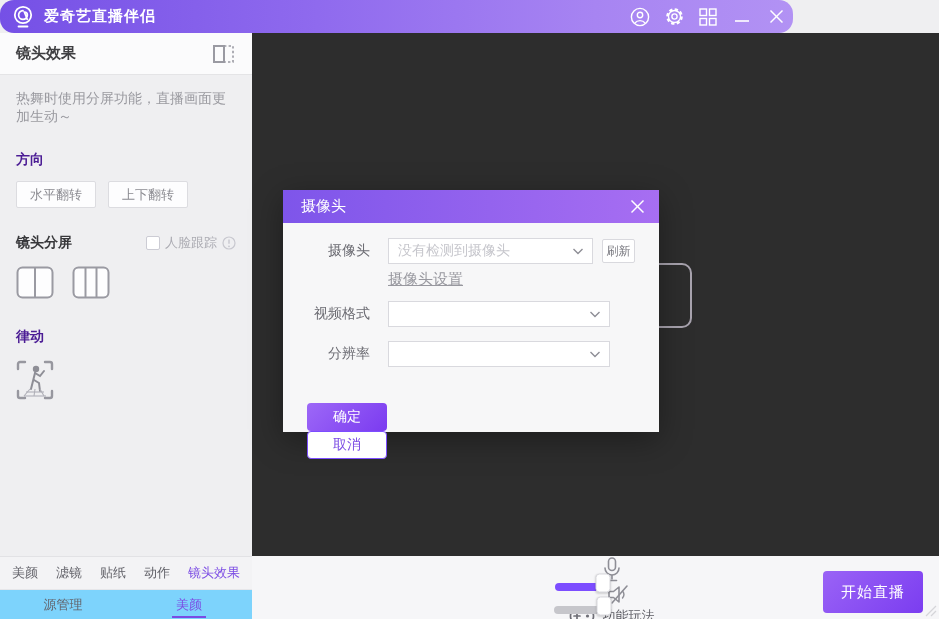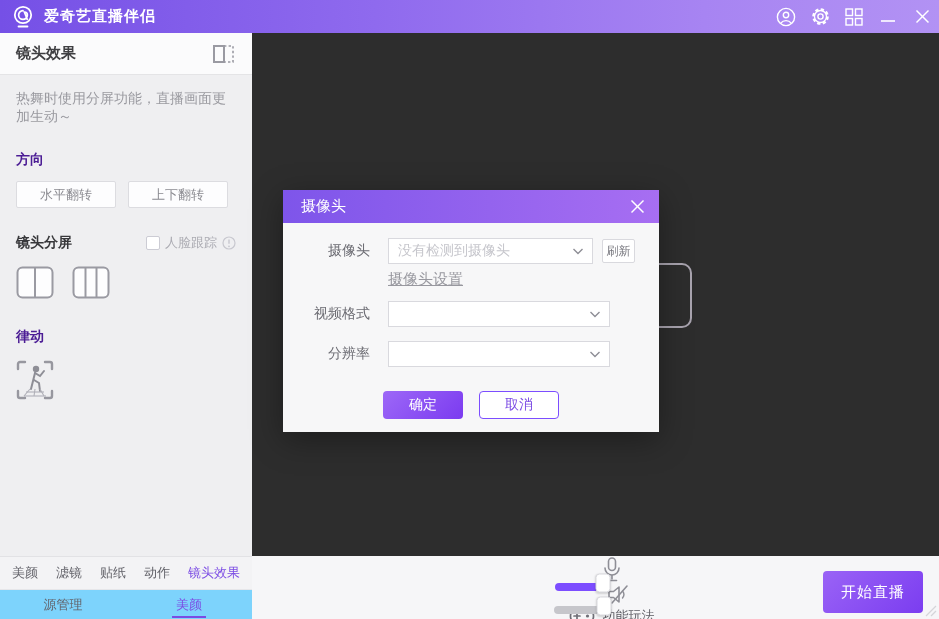--- a/index.html
+++ b/index.html
@@ -1,37 +1,37 @@
 <!DOCTYPE html>
 <html><head>
 <meta charset="utf-8">
 <style>
   * { margin:0; padding:0; box-sizing:border-box; }
   html,body { width:939px; height:619px; overflow:hidden; }
   body { font-family:"Liberation Sans","DejaVu Sans",sans-serif; font-size:13px; color:#333; background:#efeff1; }
   .app { position:relative; width:939px; height:619px; overflow:hidden; }
 
   
-  .titlebar { position:absolute; left:0; top:0; width:939px; height:33px;
+  .titlebar { position:absolute; left:0; top:0; width:793px; height:33px;
     background:linear-gradient(90deg,#7550e6 0%,#8f6aee 40%,#a784f2 75%,#b292f4 100%);
-    display:flex; align-items:center; color:#fff; }
+    display:flex; align-items:center; color:#fff;border-radius:14px; }
   .titlebar .logo { margin-left:10px; width:26px; height:26px; display:flex; align-items:center; justify-content:center; }
   .titlebar .app-title { margin-left:8px; font-size:15px; font-weight:bold; letter-spacing:1px; }
   .titlebar .spacer { flex:1; }
   .tb-icon { width:34px; height:33px; display:flex; align-items:center; justify-content:center; cursor:pointer; }
   .tb-icon svg { display:block; }
 
   
   .sidebar { position:absolute; left:0; top:33px; width:252px; height:523px; background:#efeff1; }
   .sb-header { height:42px; background:#fbfbfc; border-bottom:1px solid #e4e4e6; display:flex; align-items:center; padding:0 16px; }
   .sb-header .sb-title { font-size:15px; color:#3f3f42; font-weight:600; flex:1; }
   .sb-desc { padding:14px 16px 0 16px; color:#9a9aa0; font-size:14px; line-height:18px; }
   .sb-section-title { padding:26px 16px 0 16px; font-size:14px; font-weight:600; color:#4c1d95; }
   .dir-buttons { display:flex; gap:12px; padding:12px 16px 0 8px; margin-left:8px; }
-  .dir-btn { width:100px; height:27px; background:#fdfdfe; border:1px solid #dcdce0; border-radius:2px;
+  .dir-btn { width:80px; height:27px; background:#fdfdfe; border:1px solid #dcdce0; border-radius:2px;
     color:#8a8a90; font-size:13px; display:flex; align-items:center; justify-content:center; cursor:pointer; }
   .split-row { display:flex; align-items:center; justify-content:space-between; padding:26px 16px 0 16px; }
   .split-row .sb-sub-title { font-size:14px; font-weight:600; color:#38383b; }
   .face-track { display:flex; align-items:center; gap:5px; color:#ababb2; font-size:13px; }
   .checkbox { width:14px; height:14px; border:1px solid #ccccd4; background:#fff; border-radius:2px; cursor:pointer; }
   .split-icons { display:flex; gap:18px; padding:14px 16px 0 16px; }
   .split-icon { cursor:pointer; }
   .rhythm-icon { padding:12px 16px 0 12px; }
 
   .sb-tabs1 { position:absolute; left:0; top:556px; width:252px; height:33px; background:#f3f3f5;
@@ -77,21 +77,21 @@
   .dlg-label { width:63px; text-align:right; color:#6b6b72; font-size:14px; flex-shrink:0; }
   .dropdown { position:relative; margin-left:18px; width:222px; height:26px; background:#fff;
     border:1px solid #d9d9de; border-radius:0; display:flex; align-items:center; padding:0 26px 0 9px; cursor:pointer; }
   .dropdown .dd-value { color:#c6c6cc; font-size:14px; white-space:nowrap; overflow:hidden; }
   .dropdown .dd-arrow { position:absolute; right:8px; top:50%; transform:translateY(-50%); }
   .refresh-btn { margin-left:9px; width:36px; height:24px; background:#fff; border:1px solid #d9d9de; border-radius:2px;
     color:#77777e; font-size:12px; cursor:pointer; font-family:inherit; }
   .dlg-link-row { margin:-2px 0 12px 81px; }
   .dlg-link { color:#98989f; font-size:15px; text-decoration:underline; cursor:pointer; }
   .dlg-row.gap { margin-bottom:14px; }
-  .dlg-buttons { display:flex; justify-content:center; gap:16px; margin-top:24px; }
+  .dlg-buttons { display:flex; justify-content:center; margin-top:36px;flex-direction:column; }
   .btn-ok { width:80px; height:28px; border:none; border-radius:4px; color:#fff; font-size:14px; cursor:pointer;
     background:linear-gradient(135deg,#9d68f7 0%,#7b3bf0 100%); font-family:inherit; }
   .btn-cancel { width:80px; height:28px; background:#fff; border:1px solid #7c4dff; border-radius:4px;
     color:#7b4be4; font-size:14px; cursor:pointer; font-family:inherit; }
 
   svg { overflow:visible; }
 </style>
 </head>
 <body>
 

